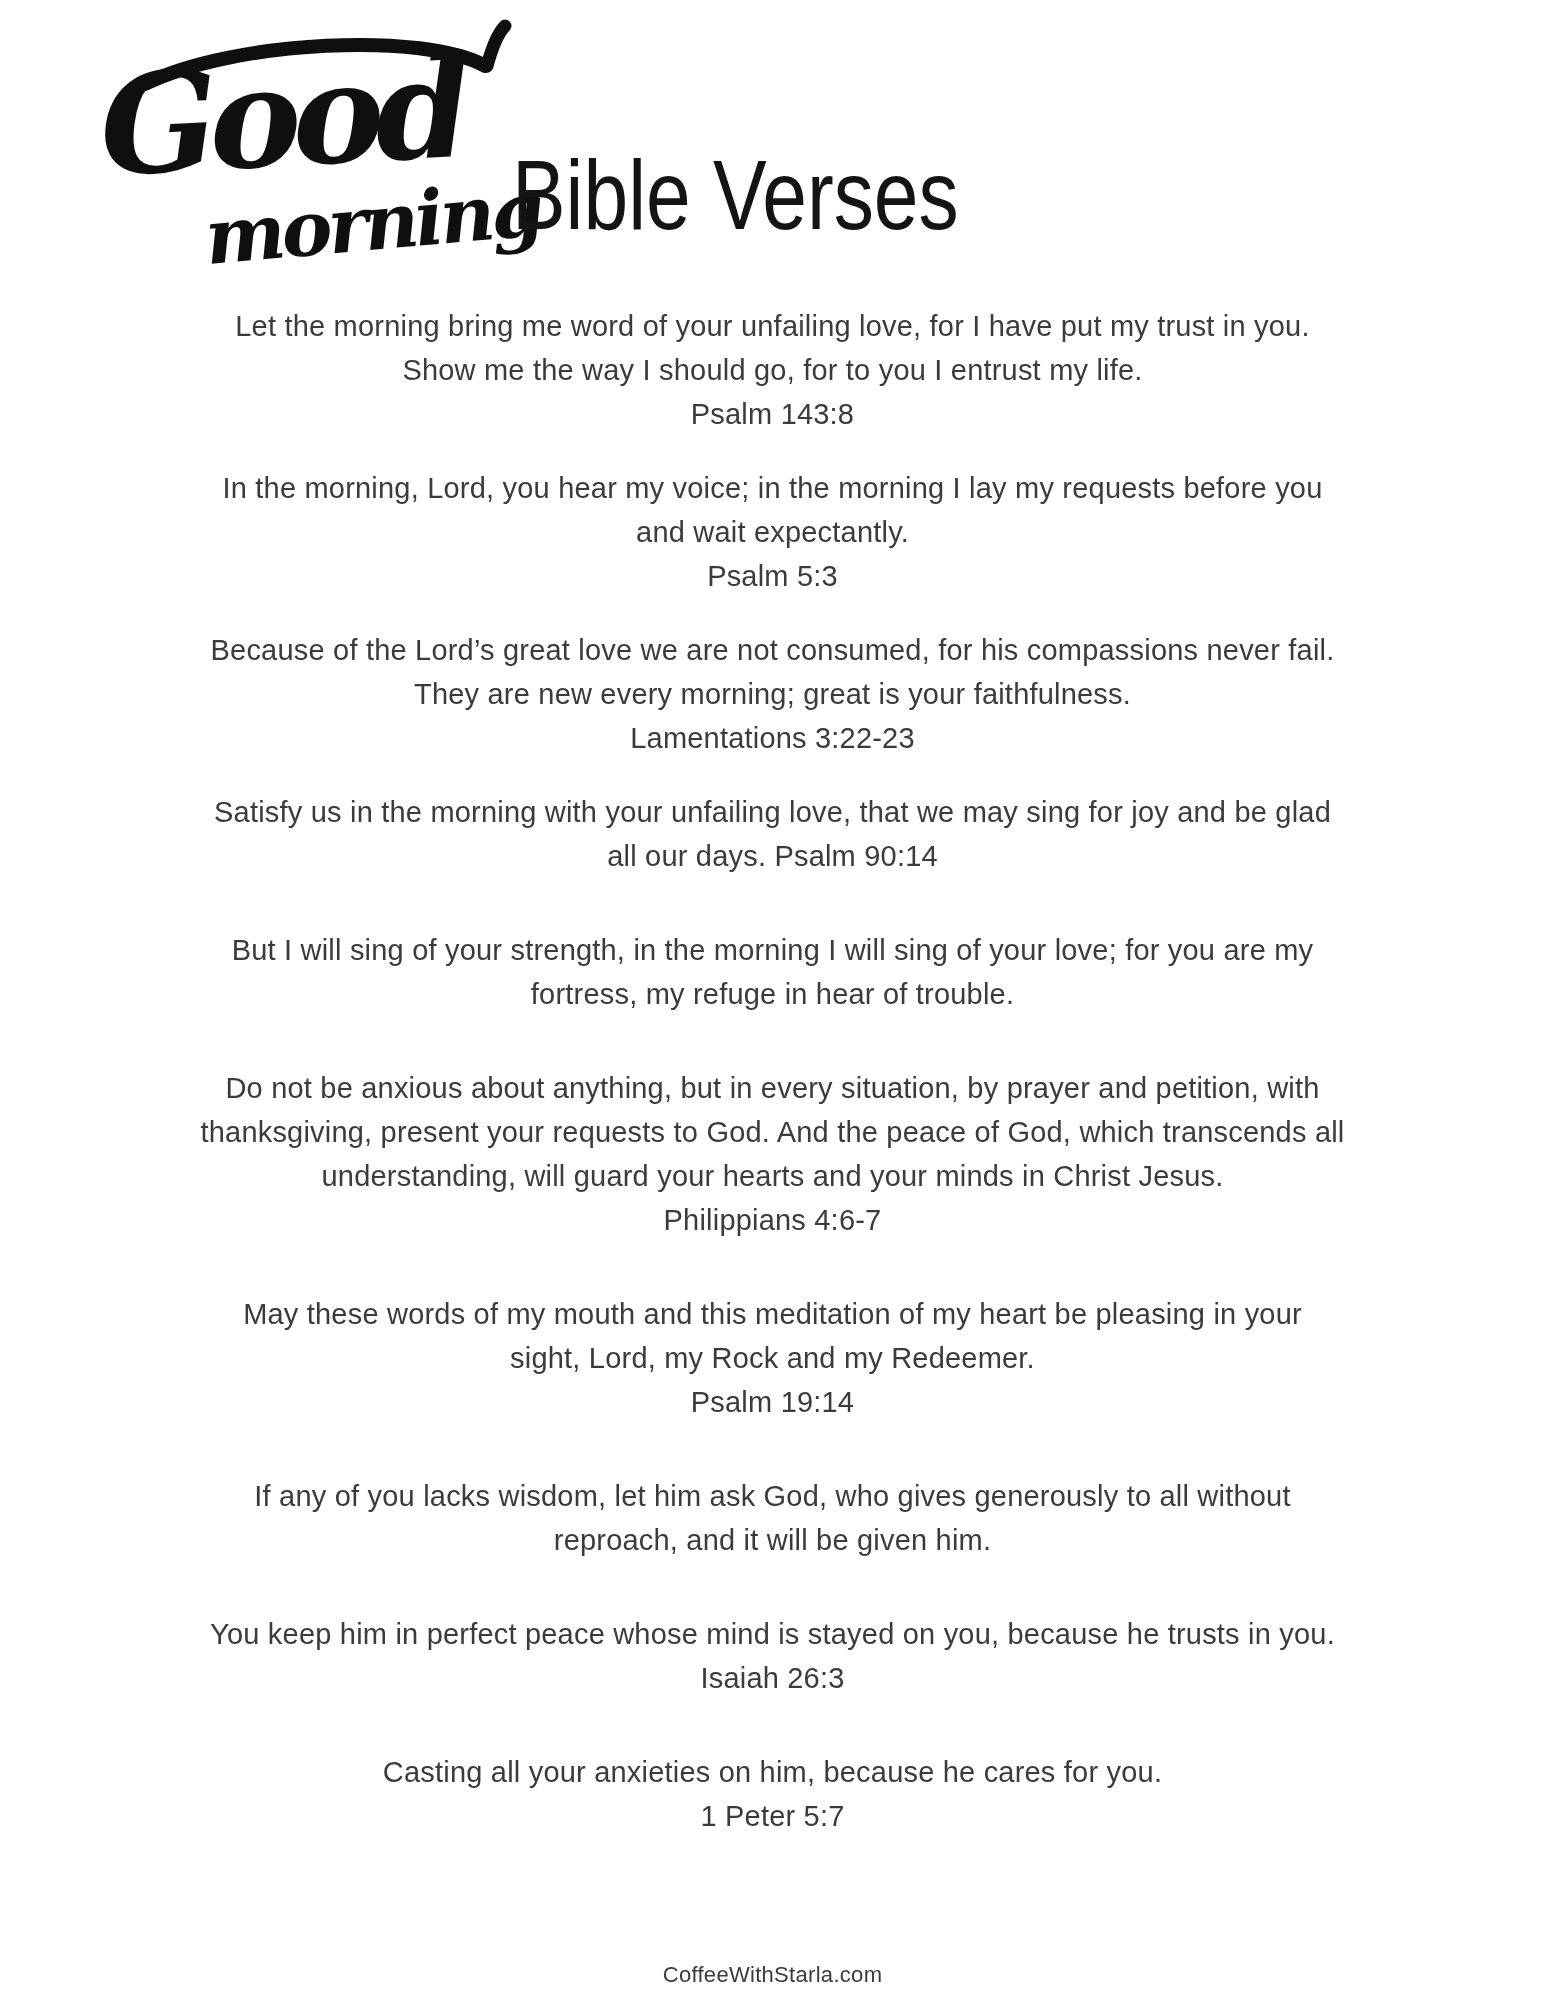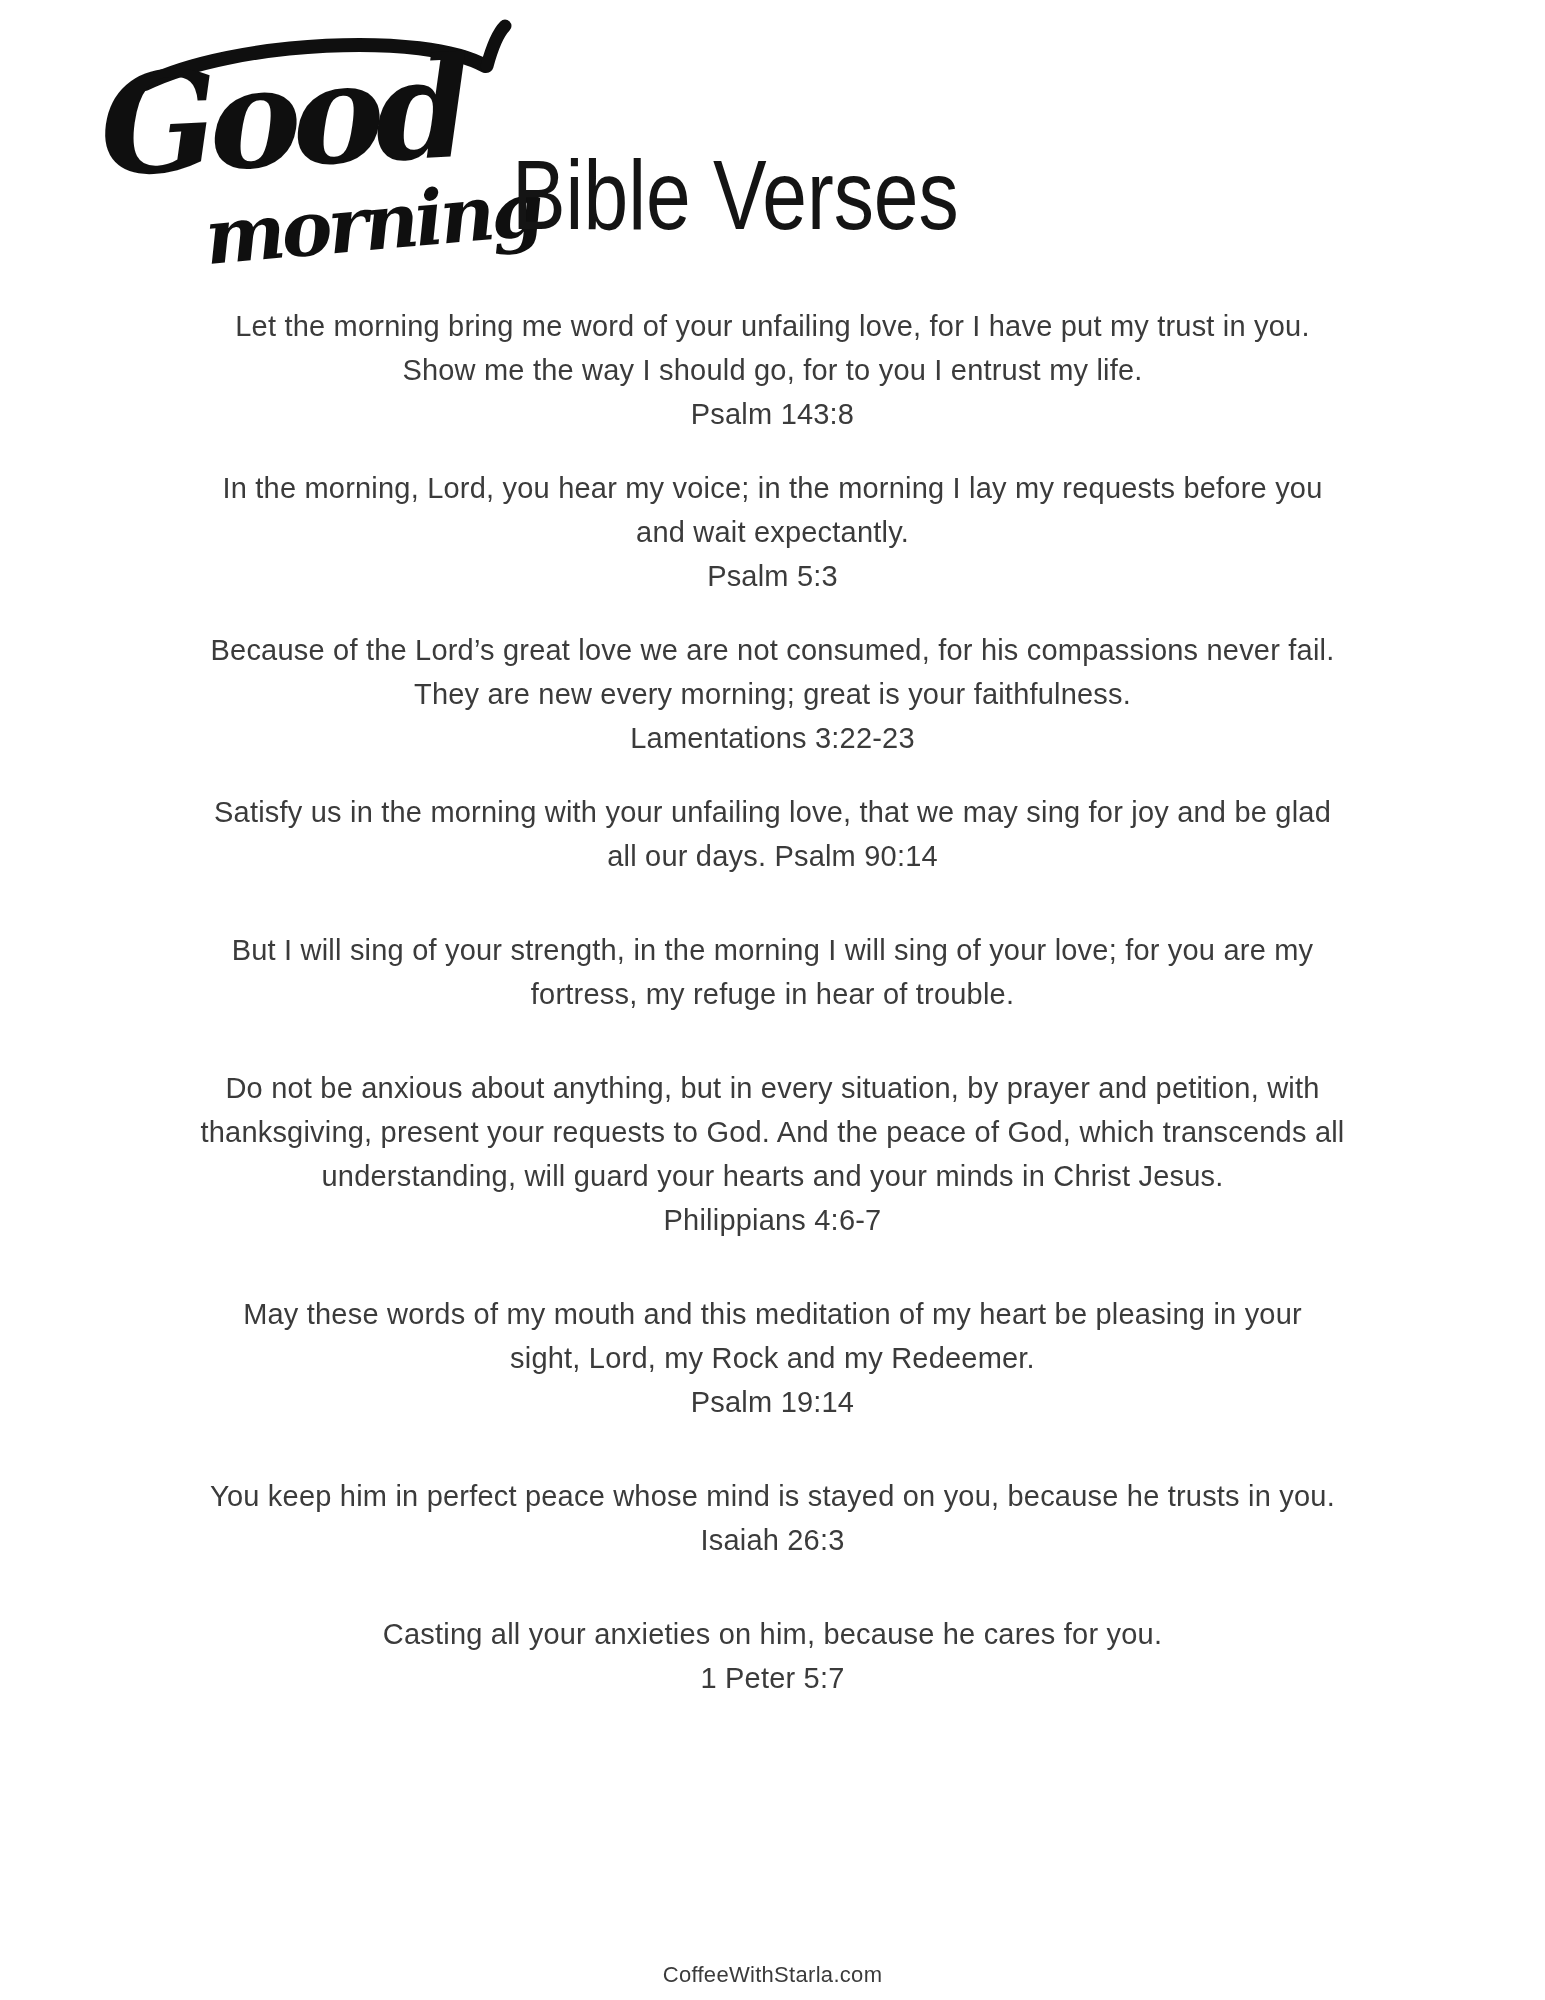--- a/index.html
+++ b/index.html
@@ -143,20 +143,22 @@
       <p class="verse-ref">Philippians 4:6-7</p>
     </section>
 
     <section class="verse">
       <p class="verse-text">May these words of my mouth and this meditation of my heart be pleasing in your
 sight, Lord, my Rock and my Redeemer.</p>
       <p class="verse-ref">Psalm 19:14</p>
     </section>
 
     <section class="verse">
+      <p class="verse-text">If any of you lacks wisdom, let him ask God, who gives generously to all without
+reproach, and it will be given him.</p>
     </section>
 
     <section class="verse">
       <p class="verse-text">You keep him in perfect peace whose mind is stayed on you, because he trusts in you.</p>
       <p class="verse-ref">Isaiah 26:3</p>
     </section>
 
     <section class="verse">
       <p class="verse-text">Casting all your anxieties on him, because he cares for you.</p>
       <p class="verse-ref">1 Peter 5:7</p>

